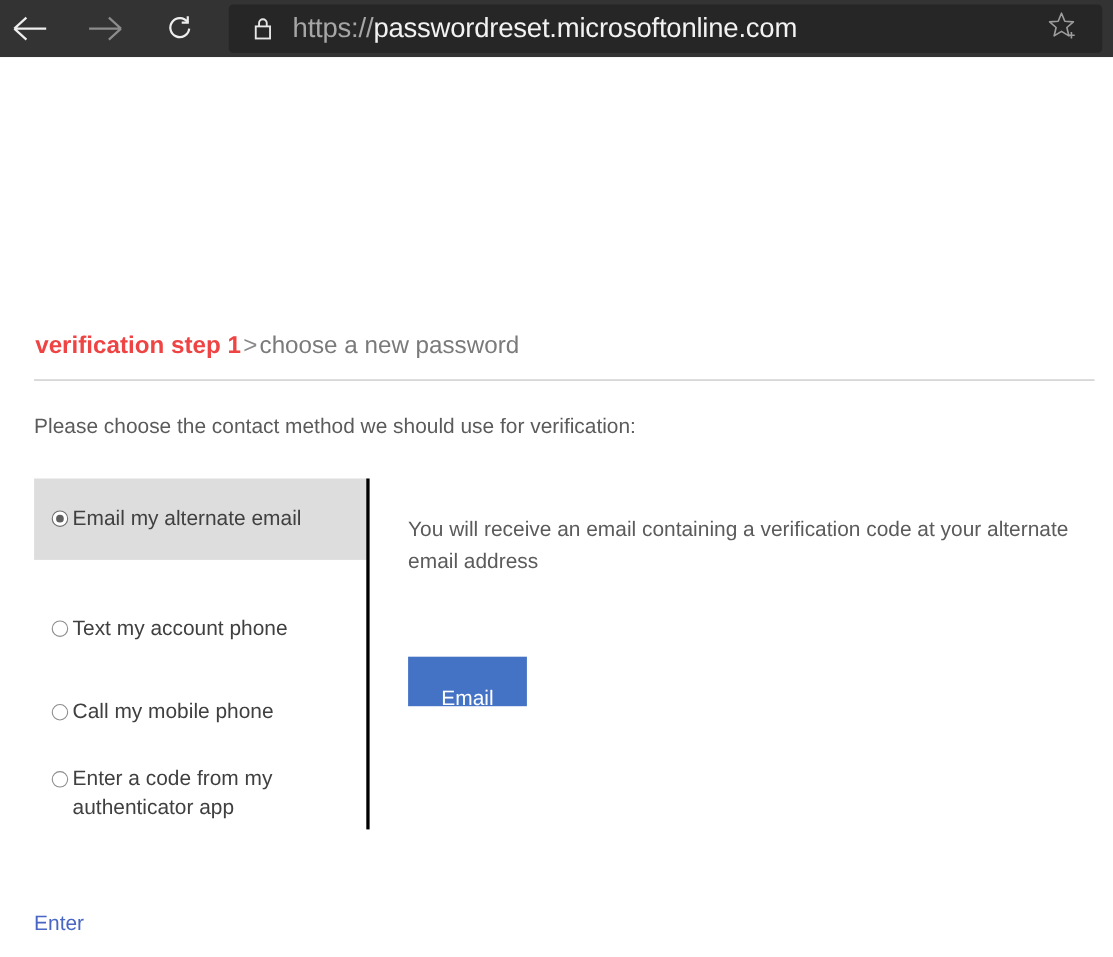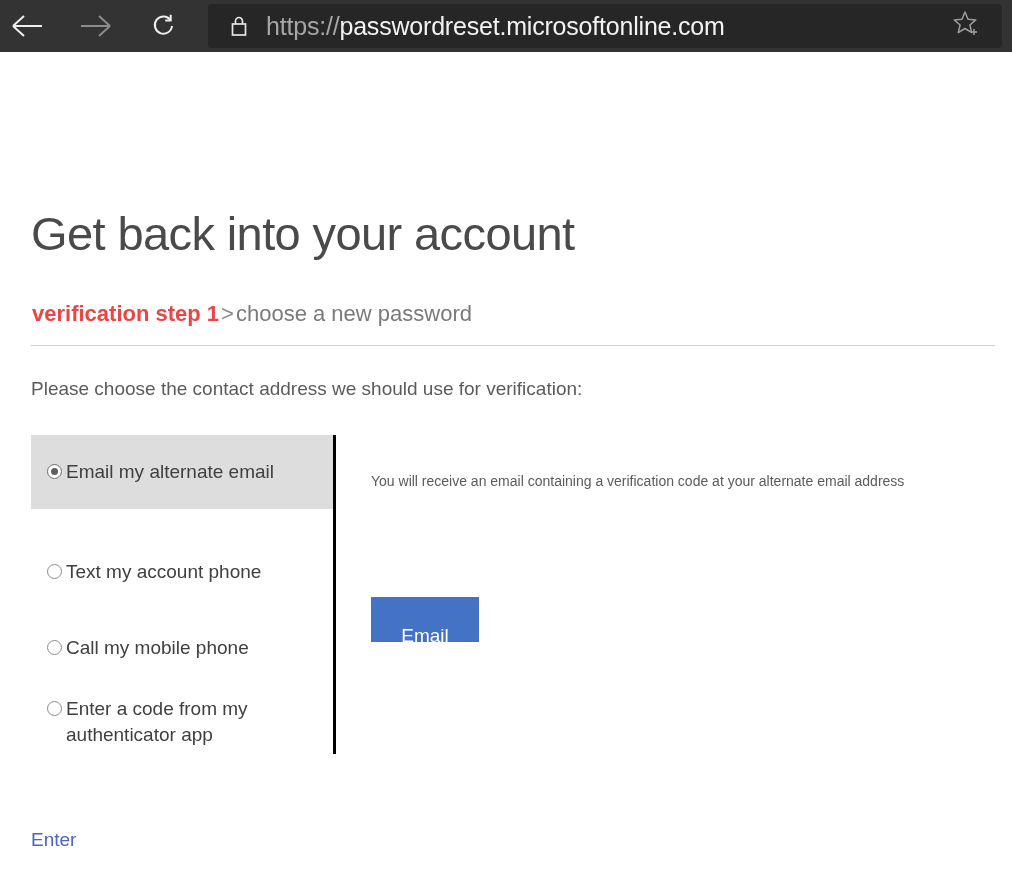--- a/index.html
+++ b/index.html
@@ -206,21 +206,21 @@
     height: 319px;
     background: #000000;
   }
 
   
   .detail-text {
     position: absolute;
     left: 371px;
     top: 415px;
     width: 631px;
-    font-size: 14px;
+    font-size: 19px;
     color: #5b5b5b;
     line-height: 29px;
   }
   .email-button {
     position: absolute;
     left: 371px;
     top: 545px;
     width: 108px;
     height: 45px;
     background: #4472c4;
@@ -289,29 +289,28 @@
           <path d="M22 20 V26 M19 23 H25" fill="none" stroke="#9d9d9d" stroke-width="1.5"></path>
         </svg>
       </span>
     </span>
   </div>
 </div>
 
 <div class="page">
 
 
-  <div class="h1">Get back into your account</div>
 
   <div class="steps">
     <span class="cur">verification step 1</span><span class="sep">&gt;</span><span>choose a new password</span>
   </div>
 
   <div class="rule"></div>
 
-  <div class="lead">Please choose the contact address we should use for verification:</div>
+  <div class="lead">Please choose the contact method we should use for verification:</div>
 
   <div class="options">
 
     <div class="option selected">
       <div class="row">
         <span class="radio on"></span>
         <span class="label">Email my alternate email</span>
       </div>
     </div>
 

